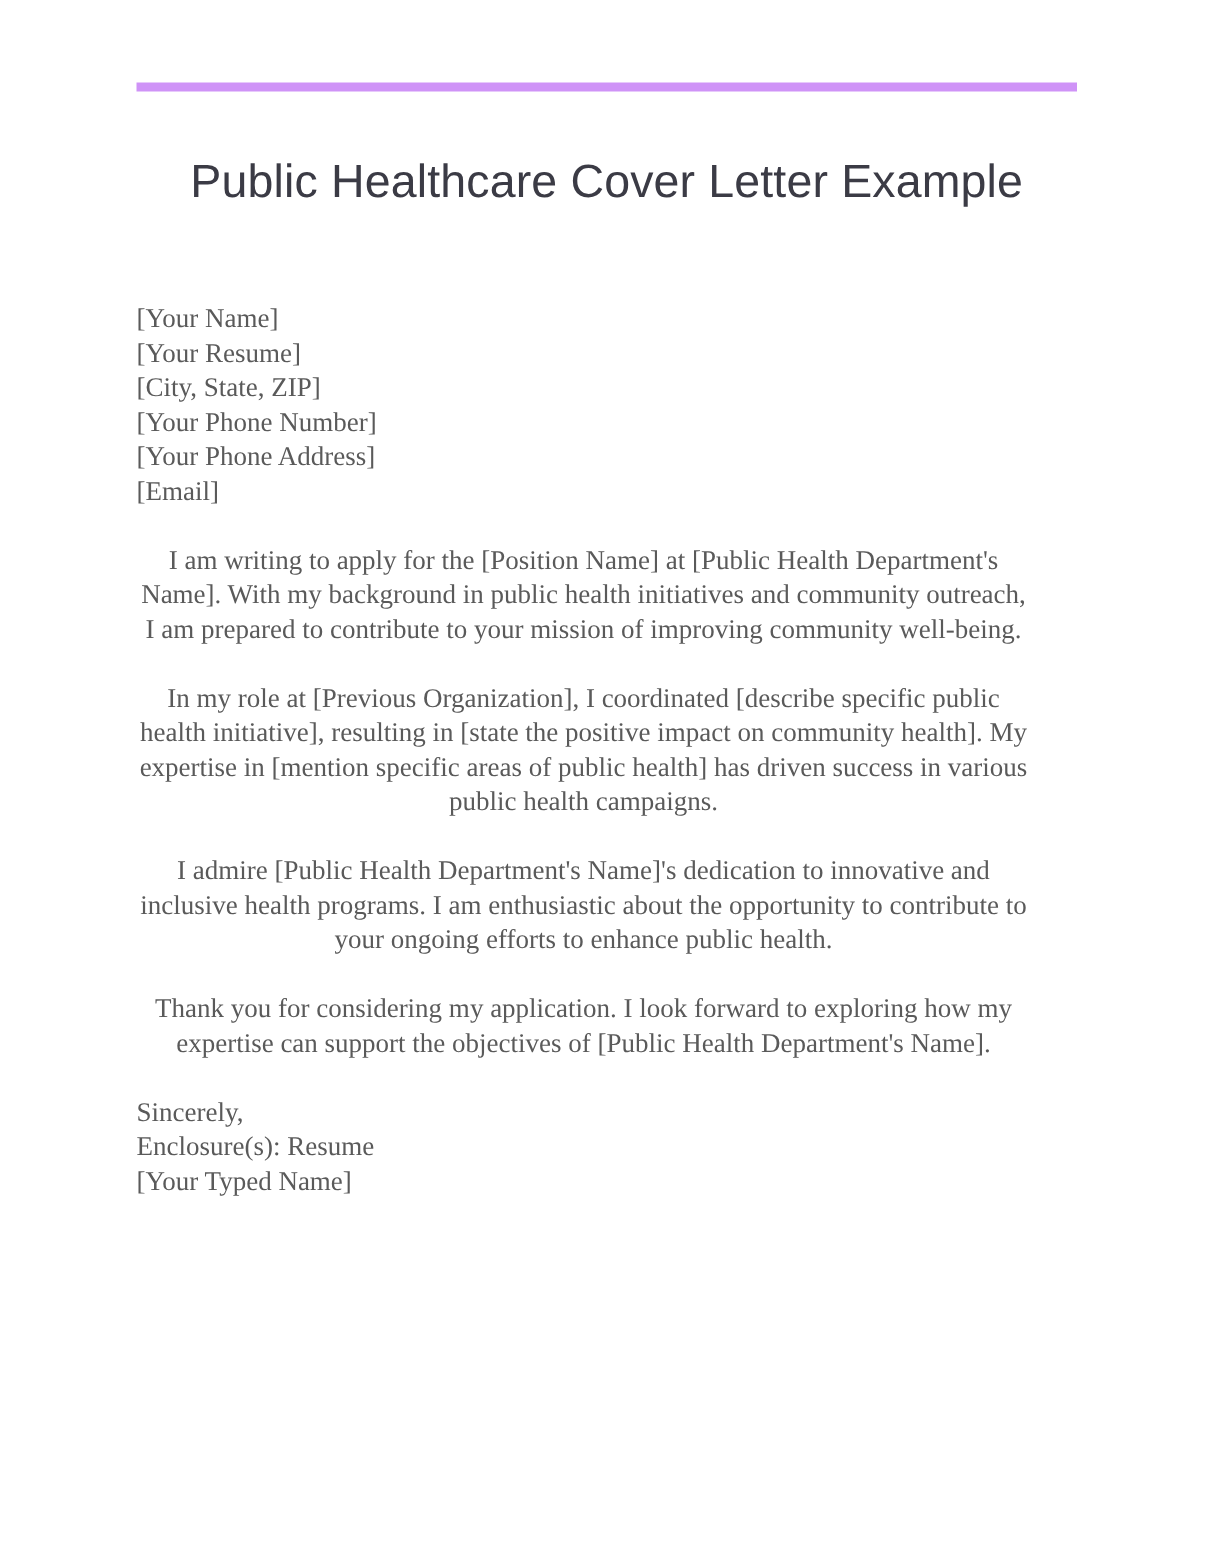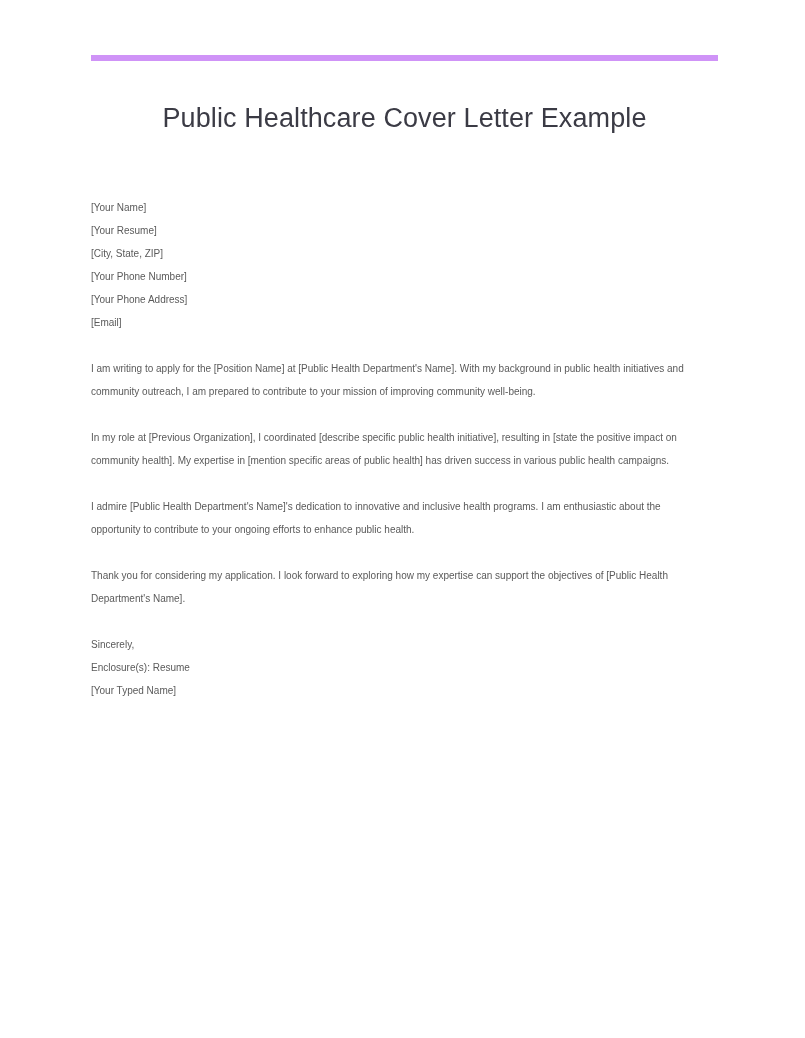--- a/index.html
+++ b/index.html
@@ -35,52 +35,53 @@
     height: 6px;
     width: 627px;
     background: #cf93f7;
   }
 
   .doc-title {
     margin: 0;
     padding-top: 41px;
     width: 627px;
     text-align: center;
-    font-size: 27px;
+    font-size: 31px;
     font-weight: 400;
     letter-spacing: 0.1px;
     line-height: 1.2;
     color: #3b3b45;
     white-space: nowrap;
   }
 
   .letter-body {
     padding-top: 62px;
     width: 596px;
-    font-size: 10px;
+    font-size: 18px;
     line-height: 23px;
     color: #5a5a5a;
+    font-family: Liberation Serif, serif;
   }
 
   .block {
     margin: 0 0 23px 0;
   }
 
   .block.tight {
     margin-bottom: 4px;
   }
 
   .line {
     display: block;
     white-space: nowrap;
   }
 
   .para {
     margin: 16px 0 23px 0;
-    text-align: left;
+    text-align: center;
   }
 
   .para.last {
     margin-bottom: 23px;
   }
 </style>
 </head>
 <body>
 
 <div class="page">

